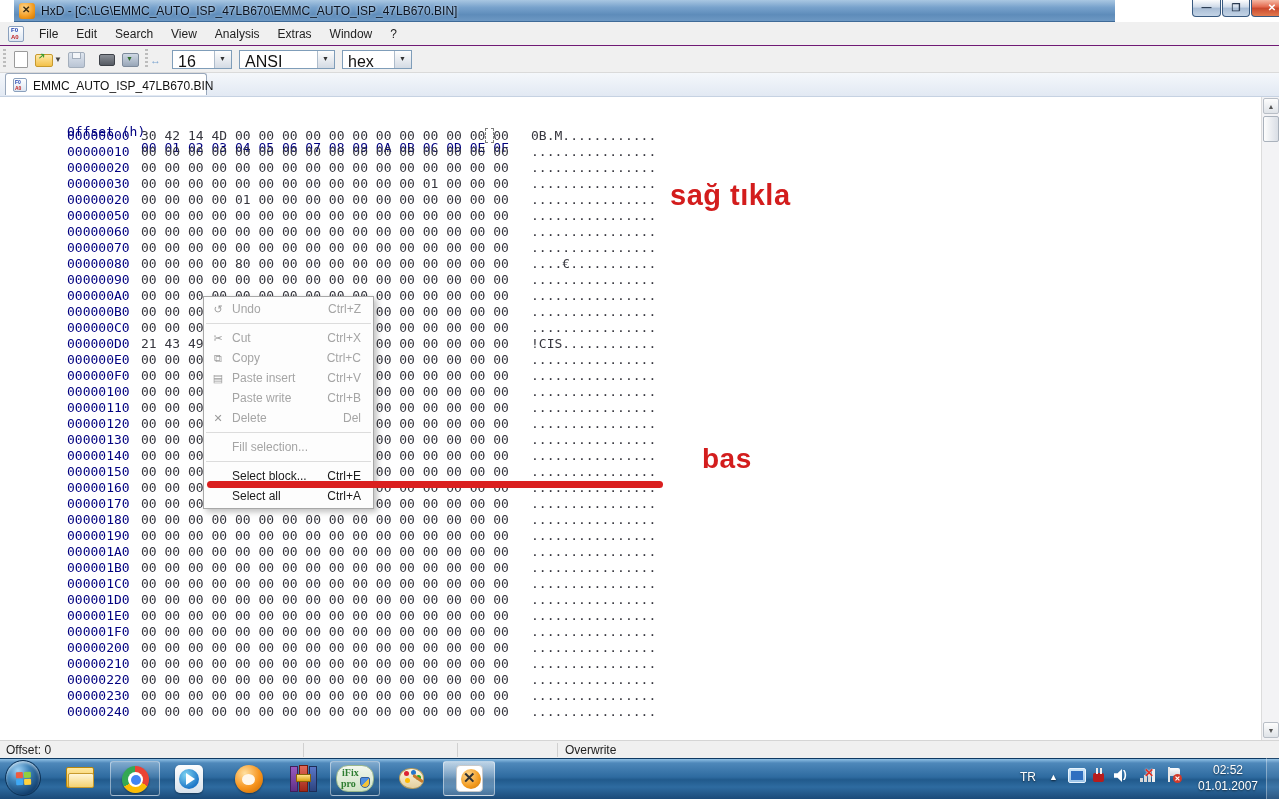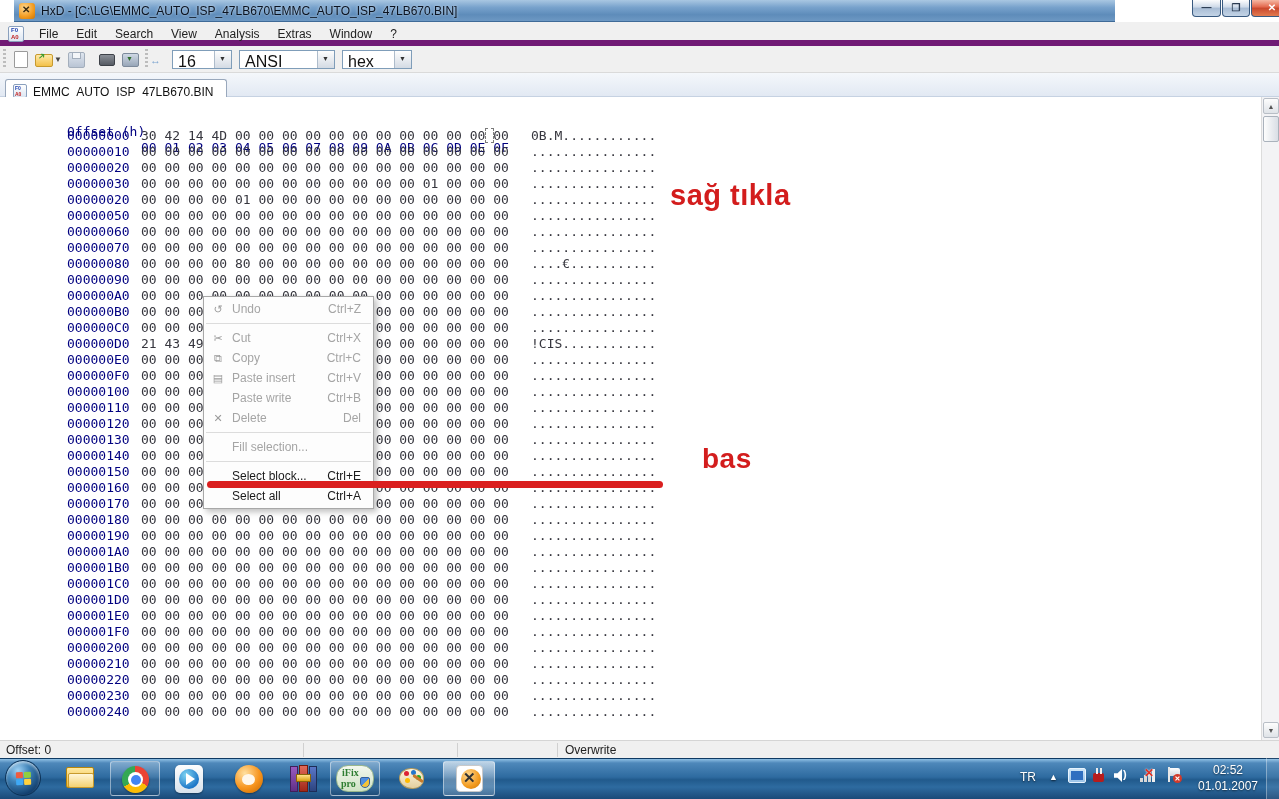--- a/index.html
+++ b/index.html
@@ -17,21 +17,21 @@
   #title-icon:before { content:"✕"; position:absolute; left:3px; top:1px; font-size:10px; font-weight:bold; color:#3a2a10;}
   #title-text { left:27px; top:4px; font-size:12px; color:#0b1320; white-space:nowrap; text-shadow:0 0 3px rgba(255,255,255,.7); }
   .winbtn { top:0; height:17px; border:1px solid #38597f; border-top:none; border-radius:0 0 4px 4px;
     background:linear-gradient(180deg,#fdfdfd,#cdd9e8 45%,#a8bcd4 50%,#c4d4e6); }
   .winbtn .g { position:absolute; left:50%; top:50%; transform:translate(-50%,-55%); font-size:10px; color:#2a3a50; font-weight:bold;}
   #btn-min { left:1178px; width:29px; }
   #btn-restore { left:1208px; width:28px; }
   #btn-close { left:1237px; width:42px; background:linear-gradient(180deg,#f5b8a4,#e2654a 45%,#c8472c 50%,#e37a4e); }
   #btn-close .g { color:#fff; }
 
-  #menubar { left:0; top:22px; width:1279px; height:24px; background:#f0f0f0; border-bottom:6px solid #701a75; }
+  #menubar { left:0; top:22px; width:1279px; height:24px; background:#f0f0f0; border-bottom:1px solid #701a75; }
   #mdi-icon { left:8px; top:4px; width:16px; height:16px; background:linear-gradient(#fff,#dce6f2); border:1px solid #8aa0bd; border-radius:2px; }
   #mdi-icon:before{ content:"F0"; position:absolute; left:2px; top:0px; font-size:6px; color:#1c3fae; font-weight:bold;}
   #mdi-icon:after{ content:"A0"; position:absolute; left:2px; top:7px; font-size:6px; color:#c22222; font-weight:bold;}
   #menu-items { left:30px; top:0; height:24px; display:flex; align-items:center; }
   .menu-item { padding:3px 9px; font-size:12px; color:#222; }
   .mdibtn { top:27px; width:17px; height:14px; background:linear-gradient(#fefefe,#d8dee6); border:1px solid #8b98a8; border-radius:2px; }
   .mdibtn .g { position:absolute; left:50%; top:50%; transform:translate(-50%,-55%); font-size:8px; color:#333; font-weight:bold; }
   #mdi-min{left:1224px;} #mdi-restore{left:1243px;} #mdi-close{left:1262px;}
 
   
@@ -59,21 +59,21 @@
   .combo { top:4px; height:19px; background:#fff; border:1px solid #7f9db9; }
   .combo .val { position:absolute; left:5px; top:2px; font-size:16px; color:#111; }
   .combo .drop { position:absolute; right:0; top:0; width:17px; height:17px; background:linear-gradient(#fdfdfd,#d4dbe4); border-left:1px solid #aebccb; }
   .combo .drop:before { content:"▼"; position:absolute; left:4px; top:4px; font-size:7px; color:#333; }
   #combo-bpr { left:172px; width:60px; }
   #combo-enc { left:239px; width:96px; }
   #combo-base { left:342px; width:70px; }
 
   
   #tabbar { left:0; top:73px; width:1279px; height:24px; background:linear-gradient(#f4f7fb,#e2e9f3); border-bottom:1px solid #c6d2e2; }
-  #tab-active { left:5px; top:6px; width:222px; height:22px; background:#fff; border:1px solid #99a8bc; border-bottom:none; border-radius:3px 3px 0 0; }
+  #tab-active { left:5px; top:0; width:202px; height:22px; background:#fff; border:1px solid #99a8bc; border-bottom:none; border-radius:3px 3px 0 0; }
   #tab-icon { left:7px; top:4px; width:14px; height:14px; background:linear-gradient(#fff,#dce6f2); border:1px solid #8aa0bd; border-radius:2px;}
   #tab-icon:before{ content:"F0"; position:absolute; left:1px; top:0px; font-size:5px; color:#1c3fae; font-weight:bold;}
   #tab-icon:after{ content:"A0"; position:absolute; left:1px; top:6px; font-size:5px; color:#c22222; font-weight:bold;}
   #tab-label { left:27px; top:5px; font-size:12px; color:#111; white-space:nowrap; }
 
   
   #content { left:0; top:97px; width:1261px; height:643px; background:#fff; overflow:hidden; }
   .mono { font-family:"DejaVu Sans Mono","Liberation Mono",monospace; font-size:13px; line-height:16px; white-space:pre;margin-left:44px; }
   #hex-header { top:11px; }
   #hex-header .col-offset, #hex-header .col-hex { color:#000080; }

